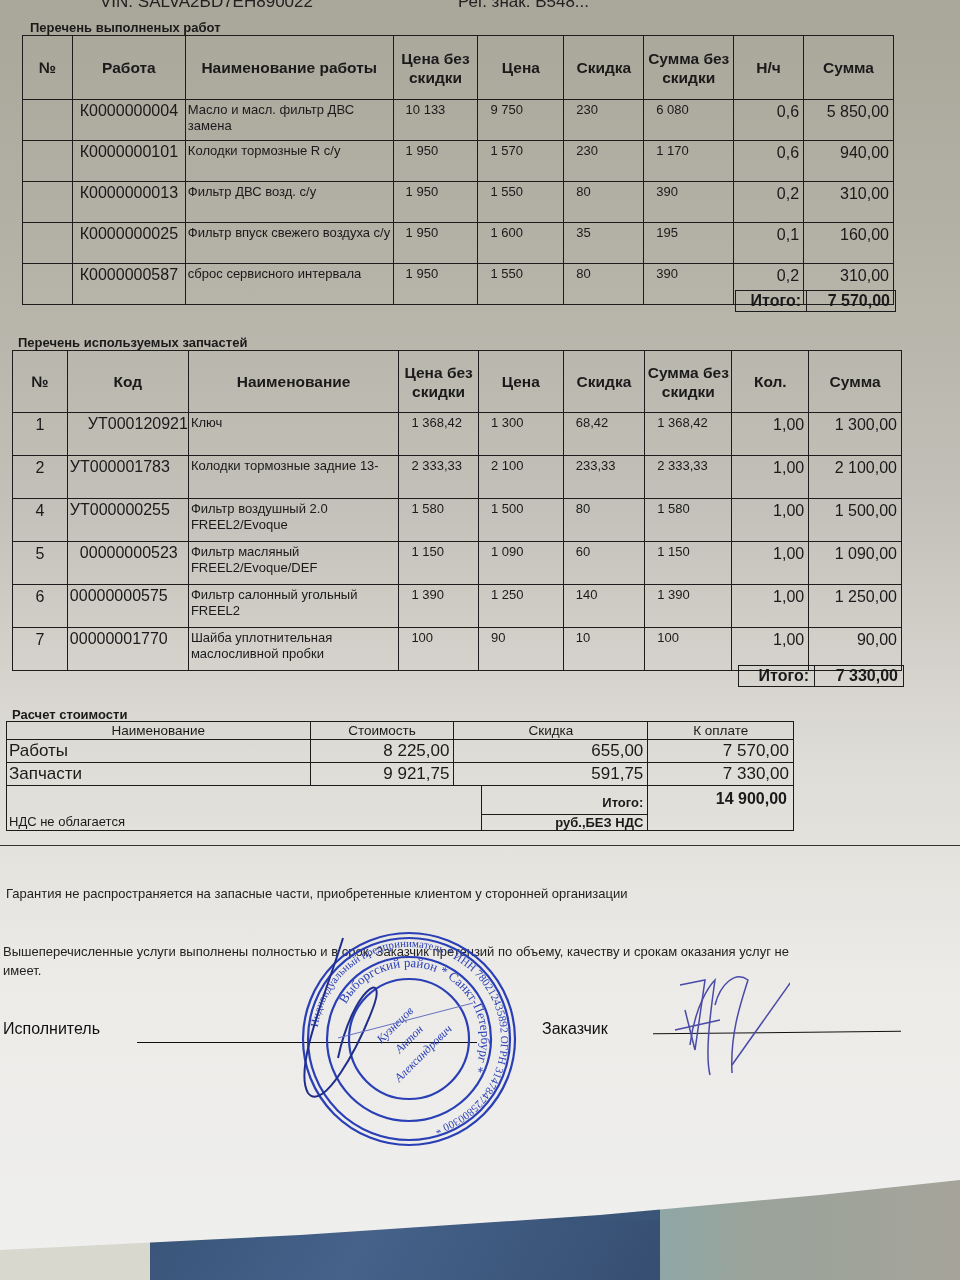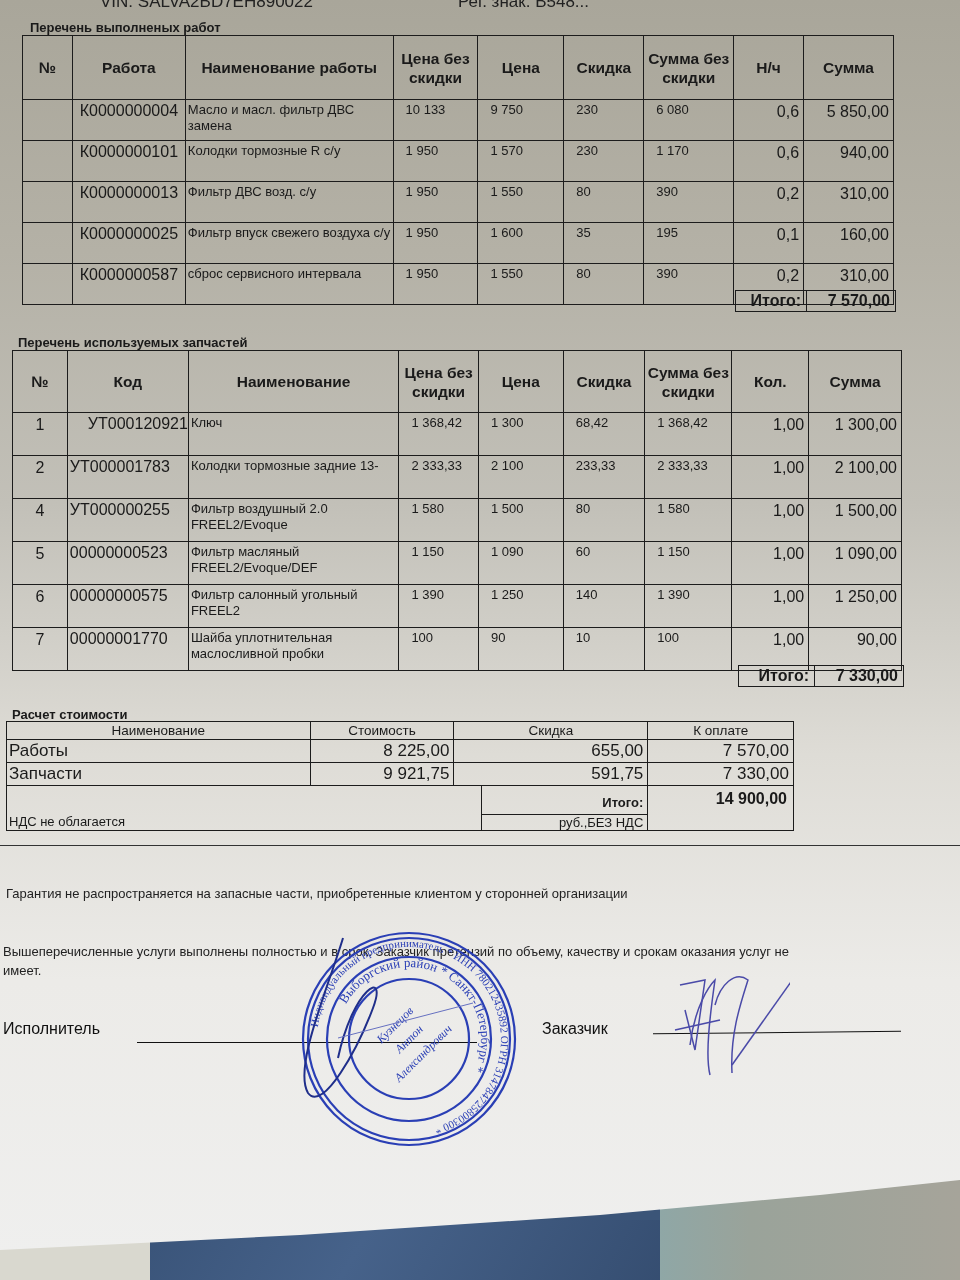--- a/index.html
+++ b/index.html
@@ -202,21 +202,21 @@
       <td class="name">Фильтр воздушный 2.0 FREEL2/Evoque</td>
       <td class="num">1 580</td>
       <td class="num">1 500</td>
       <td class="num">80</td>
       <td class="num">1 580</td>
       <td class="r">1,00</td>
       <td class="r">1 500,00</td>
     </tr>
     <tr style="height:43px">
       <td class="c">5</td>
-      <td class="code" style="text-align:left;padding-left:2px">00000000523</td>
+      <td class="code" style="text-align:left;padding-left:12px">00000000523</td>
       <td class="name">Фильтр масляный FREEL2/Evoque/DEF</td>
       <td class="num">1 150</td>
       <td class="num">1 090</td>
       <td class="num">60</td>
       <td class="num">1 150</td>
       <td class="r">1,00</td>
       <td class="r">1 090,00</td>
     </tr>
     <tr style="height:43px">
       <td class="c">6</td>
@@ -278,21 +278,21 @@
       <td class="r">9 921,75</td>
       <td colspan="2" class="r">591,75</td>
       <td class="r">7 330,00</td>
     </tr>
     <tr style="height:22px">
       <td colspan="3" rowspan="2" style="vertical-align:bottom; font-size:13px; line-height:16px; padding-left:2px; border-right:1.6px solid #1c1c1c;">НДС не облагается</td>
       <td style="text-align:right; font-size:13px; font-weight:bold; padding:6px 4px 0 0; vertical-align:bottom;">Итого:</td>
       <td rowspan="2" style="text-align:right; font-weight:bold; font-size:16px; padding:2px 6px 0 0;">14 900,00</td>
     </tr>
     <tr style="height:16px">
-      <td style="text-align:right; font-size:13px; font-weight:normal; padding-right:4px; line-height:15px;">руб.,БЕЗ НДС</td>
+      <td style="text-align:right; font-size:13px; font-weight:bold; padding-right:4px; line-height:15px;">руб.,БЕЗ НДС</td>
     </tr>
   </tbody>
     </table>
 
   <div class="sig-line" style="left:0; width:960px; top:845px; border-top:1px solid #333;"></div>
 
   <div class="note" style="left:6px; top:886px;">Гарантия не распространяется на запасные части, приобретенные клиентом у сторонней организации</div>
   <div class="note" style="left:3px; top:944px;">Вышеперечисленные услуги выполнены полностью и в срок. Заказчик претензий по объему, качеству и срокам оказания услуг не</div>
   <div class="note" style="left:3px; top:963px;">имеет.</div>
 

